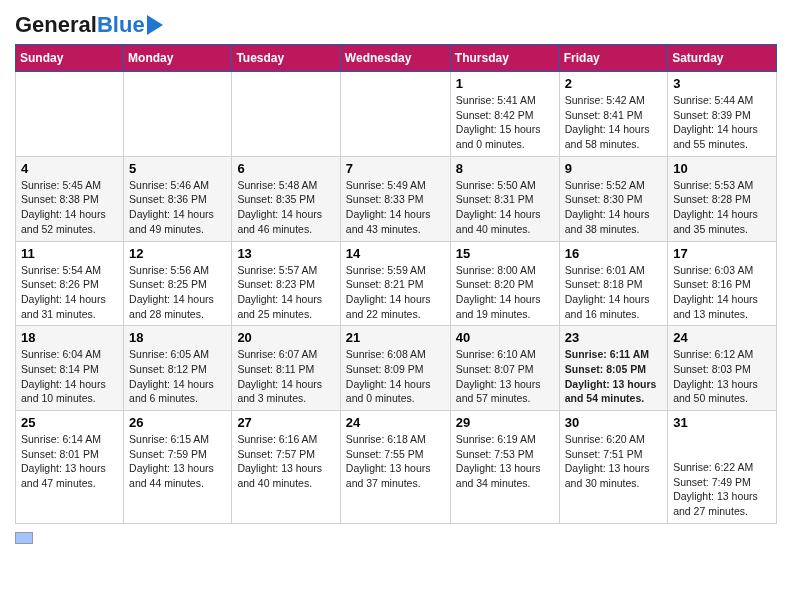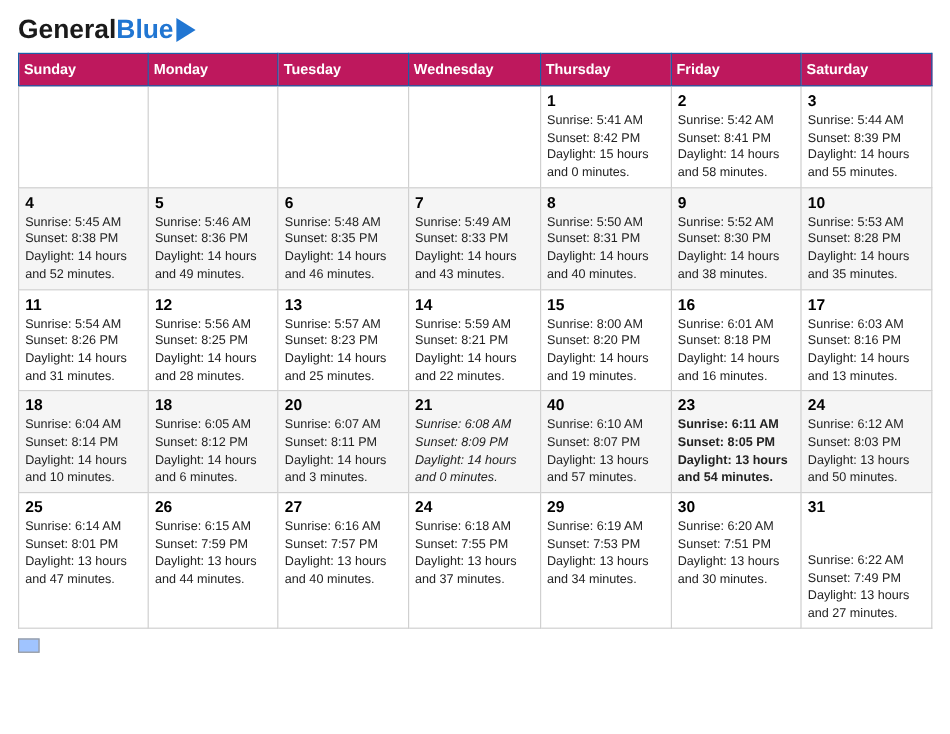--- a/index.html
+++ b/index.html
@@ -287,21 +287,21 @@
         </td>
         <td>
           <span class="day-number">20</span>
           <div class="day-info" style="white-space: pre-line;">Sunrise: 6:07 AM
 Sunset: 8:11 PM
 Daylight: 14 hours
 and 3 minutes.</div>
         </td>
         <td>
           <span class="day-number">21</span>
-          <div class="day-info" style="white-space: pre-line; font-style: italic;">Sunrise: 6:08 AM
+          <div class="day-info" style="white-space: pre-line;">Sunrise: 6:08 AM
 Sunset: 8:09 PM
 Daylight: 14 hours
 and 0 minutes.</div>
         </td>
         <td>
           <span class="day-number">40</span>
           <div class="day-info" style="white-space: pre-line;">Sunrise: 6:10 AM
 Sunset: 8:07 PM
 Daylight: 13 hours
 and 57 minutes.</div>

